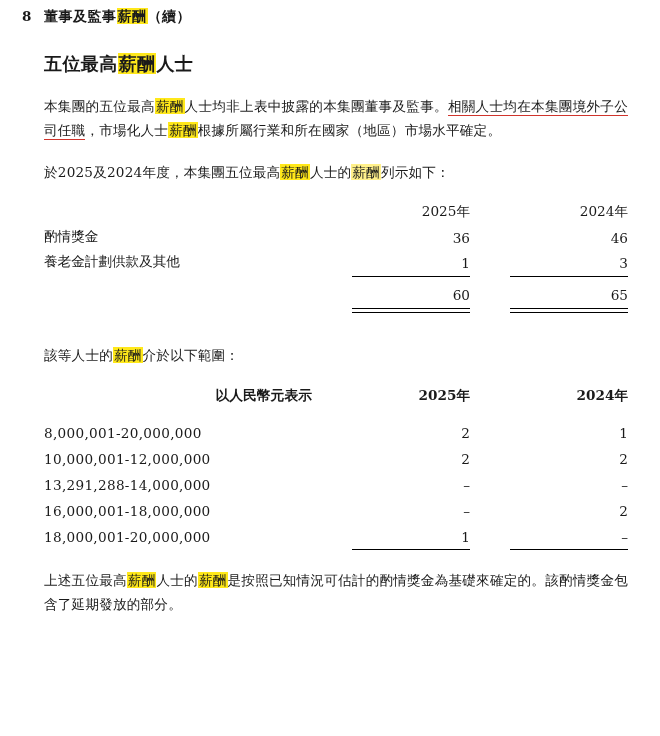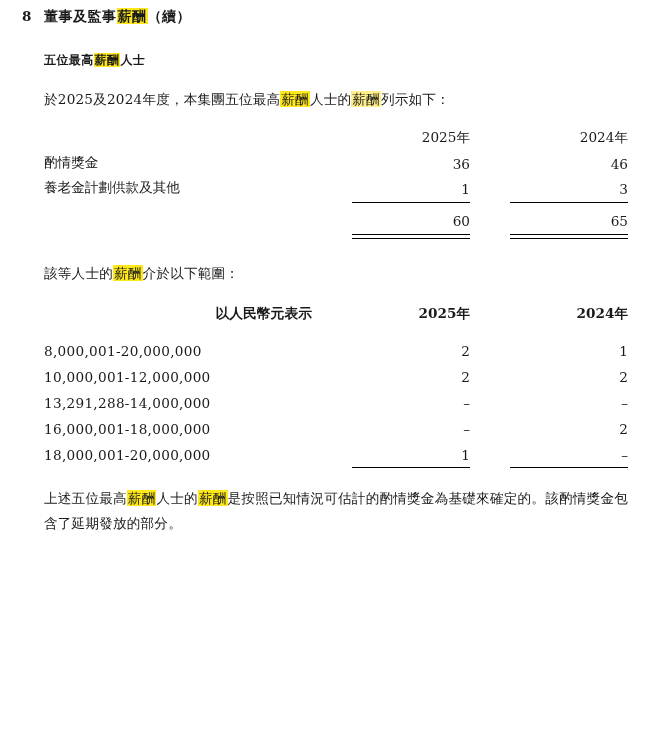--- a/index.html
+++ b/index.html
@@ -42,32 +42,32 @@
     font-size: 14px;
     font-weight: bold;
   }
   
   .content {
     margin-left: 22px;
     margin-right: 10px;
   }
   .sub-head {
     font-weight: bold;
-    font-size: 12px;
+    font-size: 18px;
     margin-top: 26px;
     letter-spacing: 0.4px;
   }
   p.para {
     font-size: 13.6px;
     line-height: 1.78;
     margin: 18px 0 0 0;
     text-align: justify;
     letter-spacing: 0.2px;
   }
-  p.para.tight { margin-top: 22px; }
+  p.para.tight { margin-top: 30px; }
   .hl {
     background: #ffe81a;
     padding: 0 1px;
   }
   .hl-soft {
     background: #fff08a;
     padding: 0 1px;
   }
   .ul-red {
     border-bottom: 1.4px solid #d0342c;
@@ -158,20 +158,21 @@
 
   <div class="doc-header">
     <span class="num">8</span>
     <span class="title"><span>董事及監事</span><span class="hl">薪酬</span><span>（續）</span></span>
   </div>
 
   <div class="content">
 
     <div class="sub-head"><span>五位最高</span><span class="hl">薪酬</span><span>人士</span></div>
 
+    <p class="para">本集團的五位最高<span class="hl">薪酬</span>人士均非上表中披露的本集團董事及監事。<span class="ul-red">相關人士均在本集團境外子公司任職</span>，市場化人士<span class="hl">薪酬</span>根據所屬行業和所在國家（地區）市場水平確定。</p>
 
     <p class="para">於2025及2024年度，本集團五位最高<span class="hl">薪酬</span>人士的<span class="hl-soft">薪酬</span>列示如下：</p>
 
     <table class="fig">
       <thead>
         <tr>
           <th class="col-label"></th>
           <th class="col-gap"></th>
           <th class="year">2025年</th>
           <th class="col-gap"></th>

